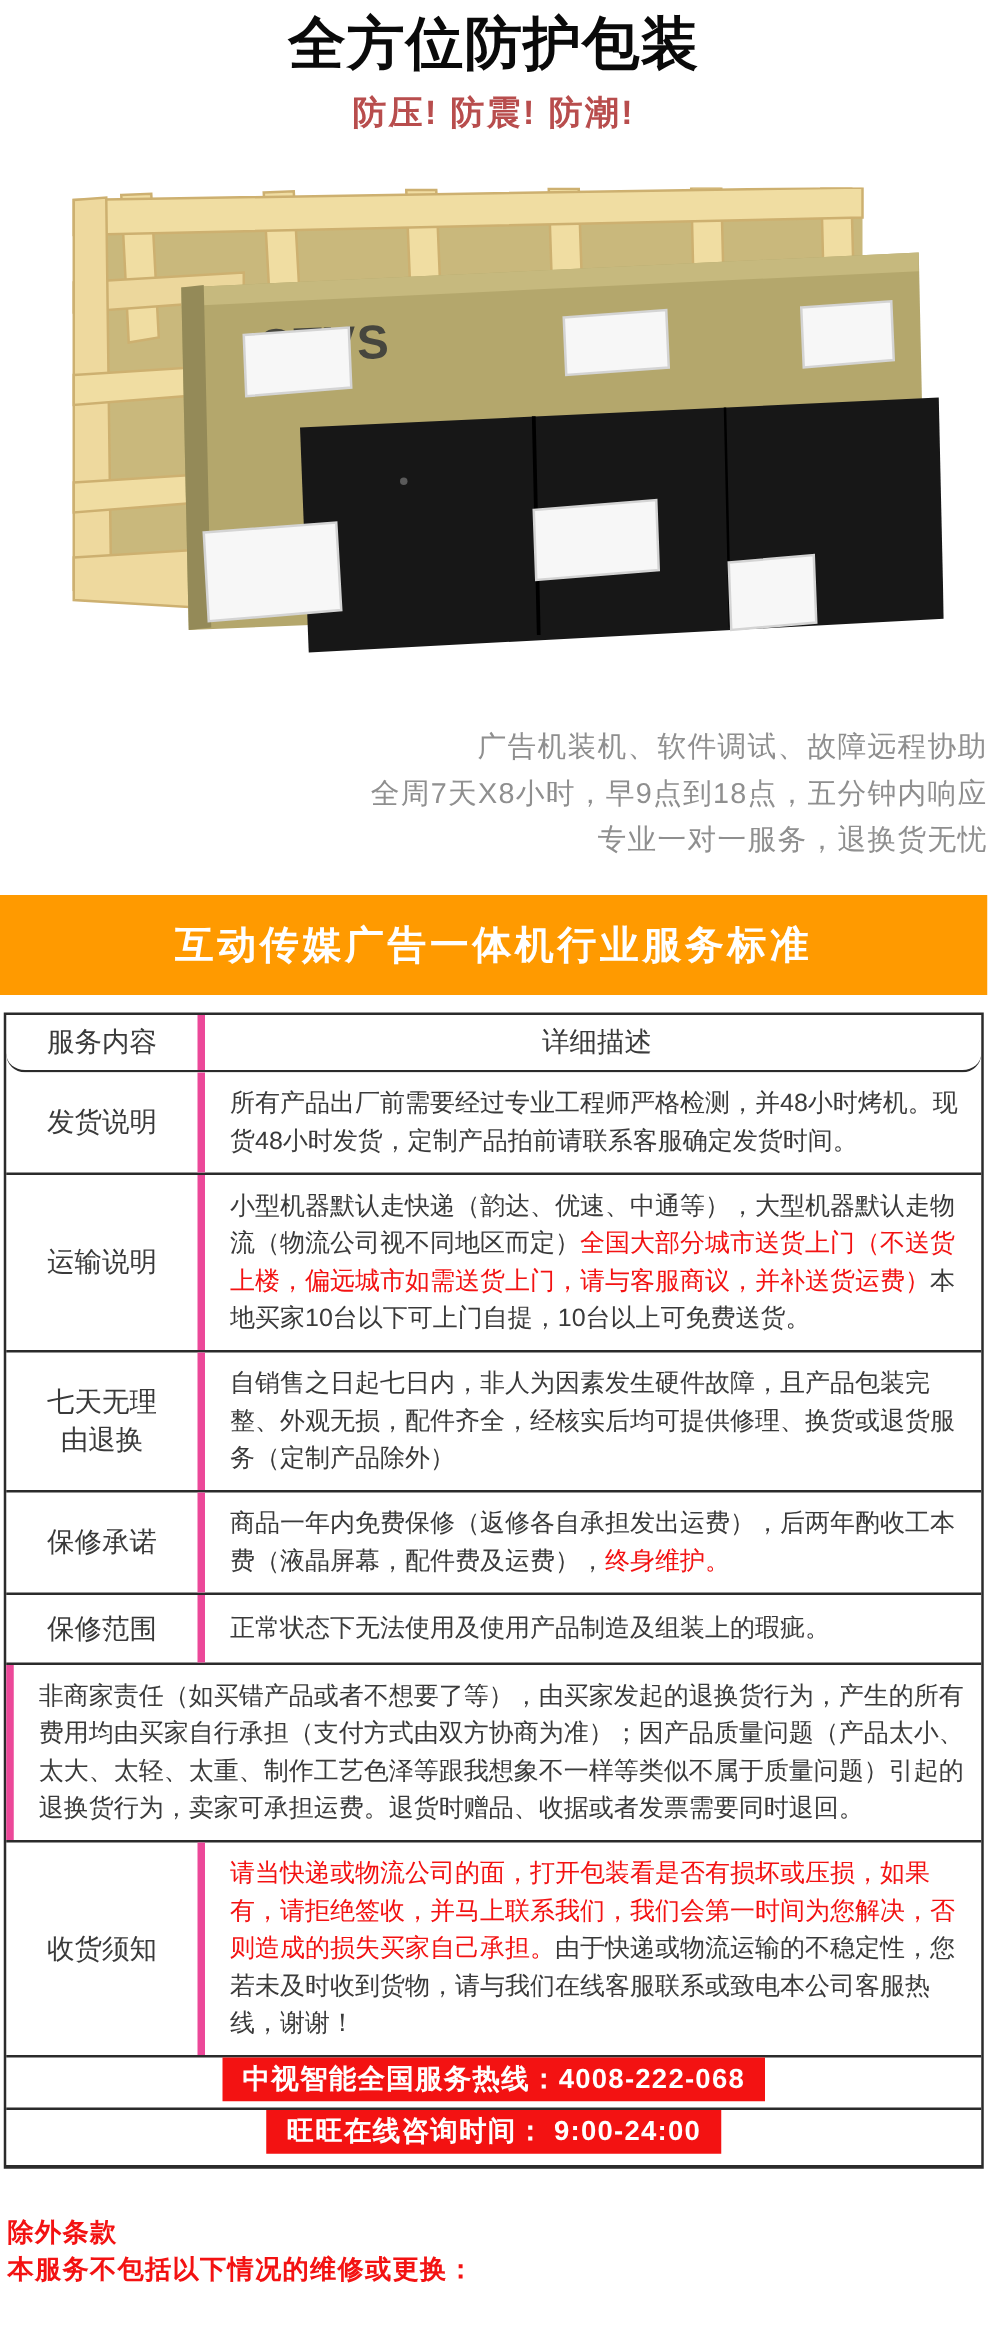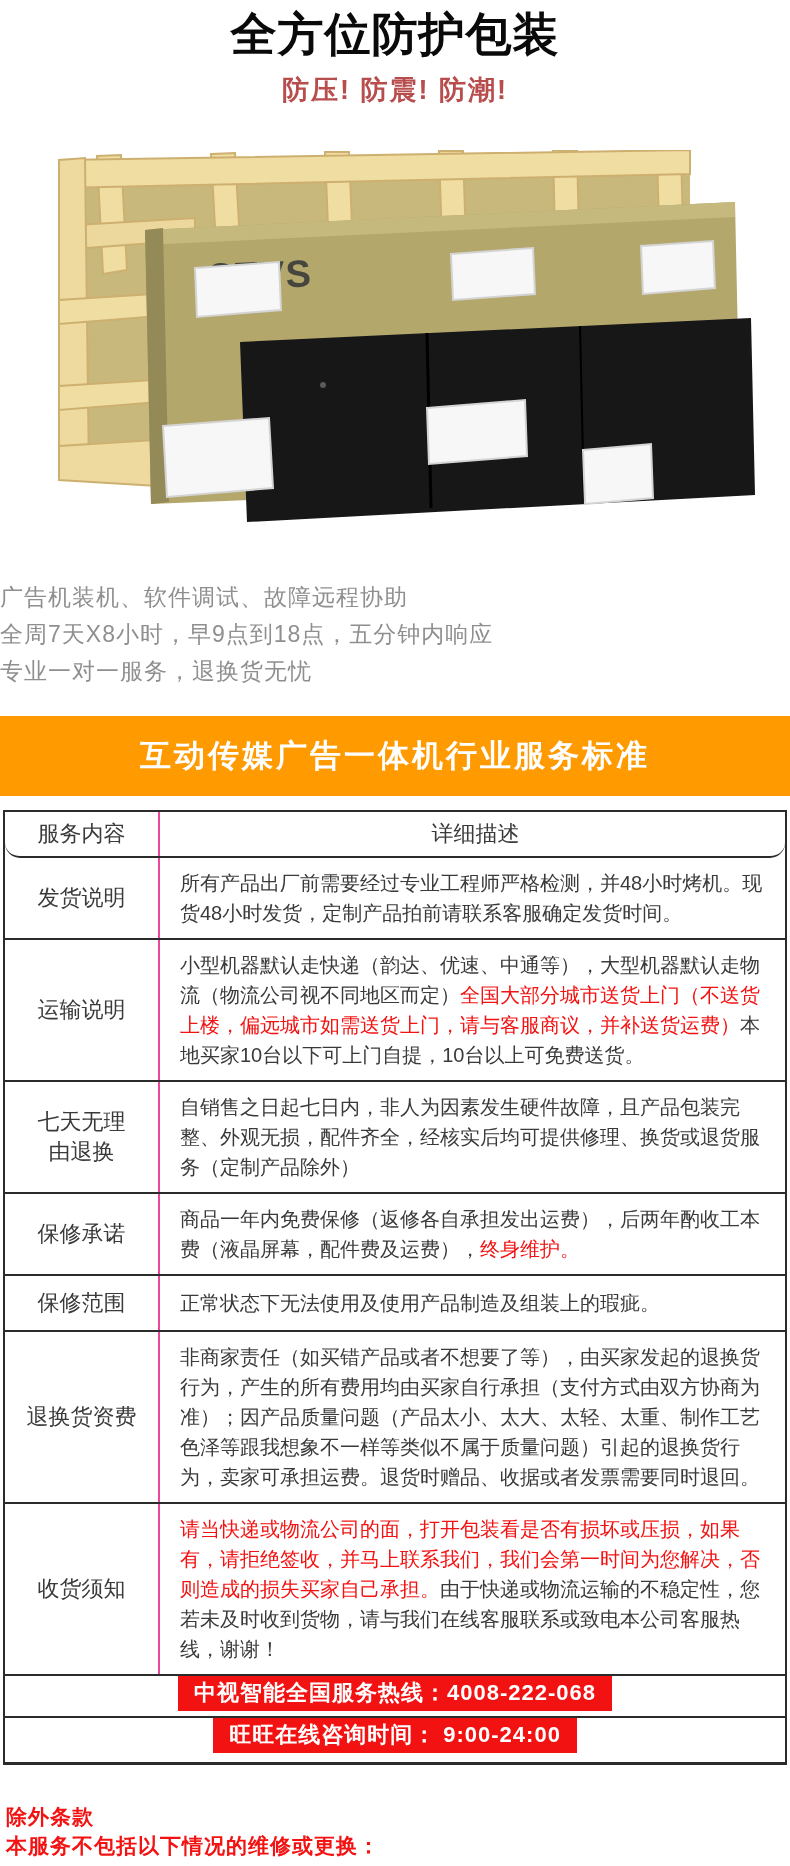--- a/index.html
+++ b/index.html
@@ -7,34 +7,34 @@
   .page { width:790px; overflow:hidden; }
 
   
   .title { margin-top:6px; text-align:center; font-size:46px; font-weight:900; color:#0a0a0a; letter-spacing:1px; line-height:1.25; }
   .subtitle { margin-top:8px; text-align:center; font-size:27px; font-weight:bold; color:#b84d4d; letter-spacing:2px; }
 
   
   .photo-wrap { width:720px; height:375px; margin:42px auto 0; position:relative; }
 
   
-  .caption { margin-top:54px; text-align:left; font-size:23px; color:#8f8f8f; line-height:37px; letter-spacing:1px; }
+  .caption { margin-top:54px; text-align:right; font-size:23px; color:#8f8f8f; line-height:37px; letter-spacing:1px; }
 
   
   .orange-banner { margin-top:26px; height:80px; background:#ff9a00; display:flex; align-items:center; justify-content:center; }
   .orange-banner .txt { color:#ffffff; font-size:31px; font-weight:bold; letter-spacing:3px; }
 
   
   .service-table { margin:14px 3px 0 3px; border:2px solid #2b2b2b; border-bottom-width:3px; }
   .trow { display:flex; border-bottom:2px solid #2b2b2b; }
   .trow:last-child { border-bottom:none; }
   .tlabel { flex:0 0 153px; width:153px; display:flex; align-items:center; justify-content:center; font-size:22px; color:#3a3a3a; text-align:center; line-height:30px; }
   .tlabel span { display:block; }
   .lbl-narrow span { max-width:96px; }
-  .tdesc { flex:1; border-left:2px solid #ec4899; padding:10px 14px 10px 20px; font-size:20px; line-height:30px; color:#3a3a3a; display:flex; flex-direction:column; justify-content:center; }
+  .tdesc { flex:1; border-left:6px solid #ec4899; padding:10px 14px 10px 20px; font-size:20px; line-height:30px; color:#3a3a3a; display:flex; flex-direction:column; justify-content:center; }
   .tdesc p { margin:0; }
   .thead { min-height:44px;border-radius:15px; }
   .thead .tlabel { font-size:22px; }
   .thead .tdesc { align-items:center; justify-content:center; text-align:center; font-size:22px; padding-top:0; padding-bottom:0; }
   .seg-dark { color:#3a3a3a; }
   .seg-red { color:#f31212; }
   .banner-row { justify-content:center; align-items:flex-start; }
   .banner-row .badge { background:#f31212; color:#ffffff; font-size:22px; font-weight:bold; padding:2px 16px 3px 16px; letter-spacing:1px; }
 
   
@@ -164,23 +164,20 @@
     <div class="trow" style="min-height:54px">
       <div class="tlabel">
           <span>保修范围</span>
         </div>
       <div class="tdesc">
         <p><span class="seg-dark">正常状态下无法使用及使用产品制造及组装上的瑕疵。</span></p>
       </div>
     </div>
 
     <div class="trow" style="min-height:120px">
-      <div class="tlabel">
-          <span>退换货资费</span>
-        </div>
       <div class="tdesc">
         <p><span class="seg-dark">非商家责任（如买错产品或者不想要了等），由买家发起的退换货行为，产生的所有费用均由买家自行承担（支付方式由双方协商为准）；因产品质量问题（产品太小、太大、太轻、太重、制作工艺色泽等跟我想象不一样等类似不属于质量问题）引起的退换货行为，卖家可承担运费。退货时赠品、收据或者发票需要同时退回。</span></p>
       </div>
     </div>
 
     <div class="trow" style="min-height:106px">
       <div class="tlabel">
           <span>收货须知</span>
         </div>
       <div class="tdesc">

